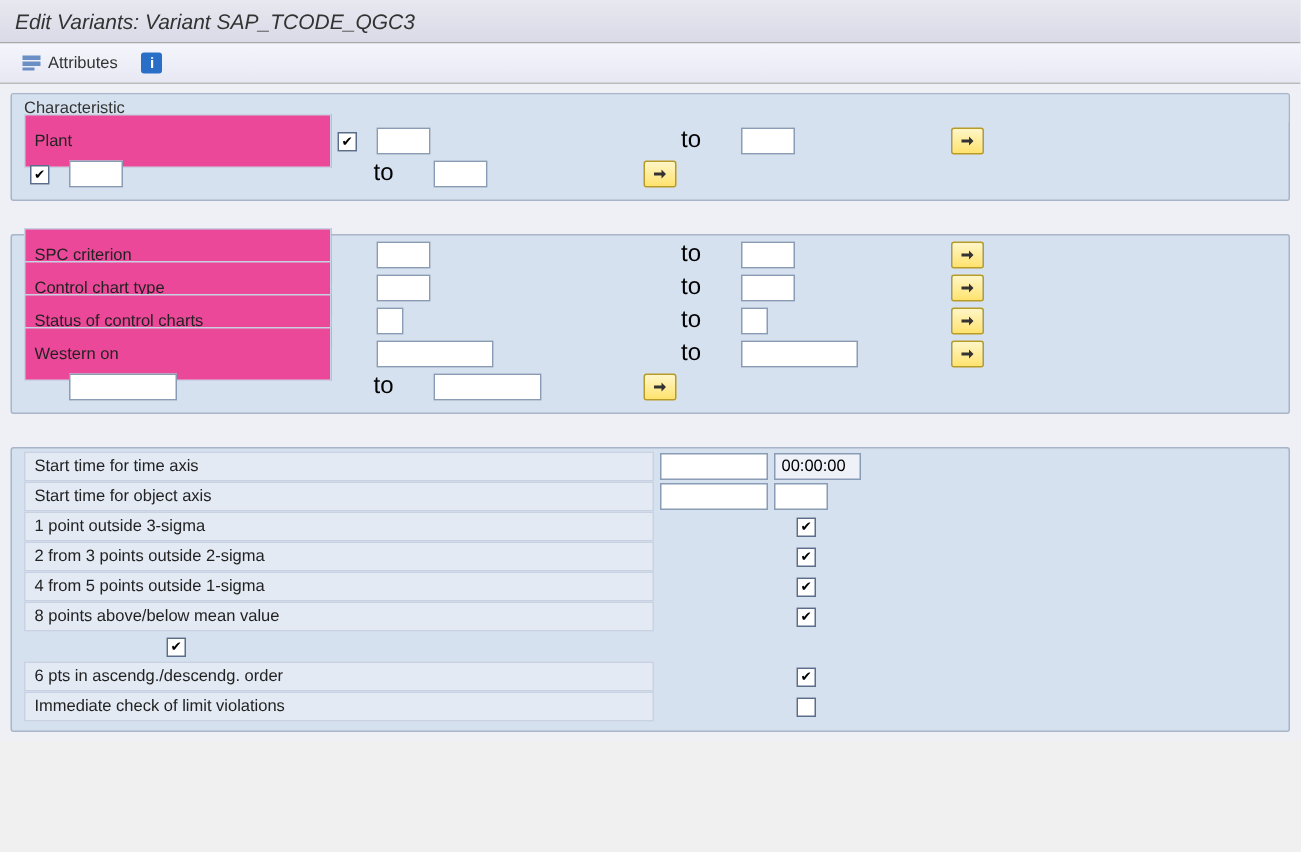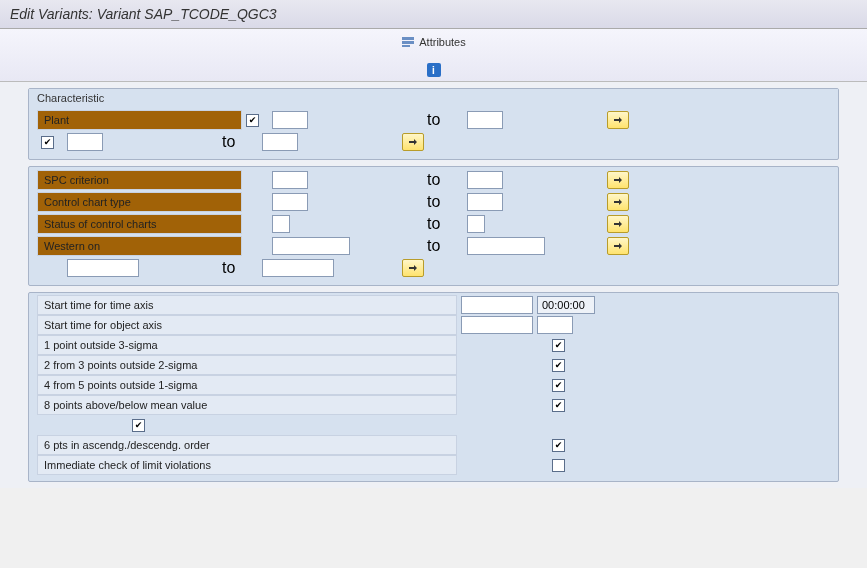--- a/index.html
+++ b/index.html
@@ -1,33 +1,33 @@
 <!DOCTYPE html>
 <html><head>
   <meta charset="utf-8">
   <style>
     * { box-sizing: border-box; margin: 0; padding: 0; font-family: Arial, sans-serif; }
     body { background: #f0f0f0; width: 867px; height: 568px; overflow: hidden; }
     .titlebar { background: linear-gradient(#e8e8f0, #dadae8); padding: 6px 10px; border-bottom: 1px solid #aaa; }
     .titlebar h1 { font-size: 14px; font-weight: normal; font-style: italic; color: #333; }
-    .toolbar { background: linear-gradient(#f5f5fc, #e8e8f4); padding: 4px 10px; border-bottom: 1px solid #bbb; display: flex; align-items: center; gap: 12px; flex-direction: column; }
+    .toolbar { background: linear-gradient(#f5f5fc, #e8e8f4); padding: 4px 10px; border-bottom: 1px solid #bbb; display: flex; align-items: center; gap: 12px; }
     .toolbar-btn { display: flex; align-items: center; gap: 4px; font-size: 11px; color: #333; cursor: pointer; padding: 2px 4px; }
-    .content { padding: 6px 28px; background: #eef0f5; display: flex; flex-direction: column; gap: 6px; }
+    .content { padding: 6px 7px; background: #eef0f5; display: flex; flex-direction: column; gap: 22px; }
     .groupbox { border: 1px solid #a8b4c8; background: #d6e1ef; border-radius: 2px; }
     .groupbox-title { font-size: 11px; color: #333; padding: 3px 8px; background: #d6e1ef; }
     .groupbox-body { padding: 2px 8px 6px 8px; }
     .row { display: flex; align-items: center; height: 22px; }
-    .label { width: 205px; font-size: 11px; color: #222; background: #a16207; padding: 2px 6px; border: 1px solid #c8d2e2; height: 20px; display: flex; align-items: center; }
+    .label { width: 205px; font-size: 11px; color: #222; background: #ec4899; padding: 2px 6px; border: 1px solid #c8d2e2; height: 36px; display: flex; align-items: center; }
     .check-slot { width: 30px; display: flex; justify-content: flex-start; padding-left: 4px; }
     .input-short { width: 36px; height: 18px; border: 1px solid #8a9bb5; background: #fff; font-size: 11px; padding: 0 2px; }
     .input-tiny { width: 18px; height: 18px; border: 1px solid #8a9bb5; background: #fff; font-size: 11px; padding: 0 2px; }
     .input-med { width: 78px; height: 18px; border: 1px solid #8a9bb5; background: #fff; font-size: 11px; padding: 0 2px; }
     .input-wide { width: 72px; height: 18px; border: 1px solid #8a9bb5; background: #fff; font-size: 11px; padding: 0 2px; }
     .col-from { width: 155px; display: flex; align-items: center; }
-    .col-to-label { width: 40px; display:flex; align-items:flex-start; }
+    .col-to-label { width: 40px; display:flex; align-items:flex-start;margin-left:48px; }
     .col-to { width: 140px; display: flex; align-items: center; }
     .col-opt { width: 40px; display: flex; align-items: center; }
     .opt-btn { width: 22px; height: 18px; background: linear-gradient(#fff6c8,#ffe36e); border: 1px solid #b89c2a; border-radius: 2px; cursor: pointer; display:flex; align-items:center; justify-content:center; }
     .opt-btn svg { width: 10px; height: 10px; }
     .checkbox { width: 13px; height: 13px; border:1px solid #5a6d8a; background:#fff; display:flex; align-items:center; justify-content:center; cursor:pointer; }
     .checkbox.checked::after { content:"✔"; font-size:9px; color:#000; line-height:9px; }
     .wer-row { display:flex; align-items:center; height:20px; }
     .wer-label { width: 420px; font-size: 11px; color: #222; background: #e3eaf4; padding: 2px 6px; border: 1px solid #c8d2e2; height: 20px; display: flex; align-items: center; text-align: center; }
     .wer-check-col { width: 120px; display:flex; align-items:center; justify-content:flex-start; padding-left: 95px;}
     .wer-input-col { width: 300px; display:flex; align-items:flex-end; gap:4px; padding-left:4px;}

